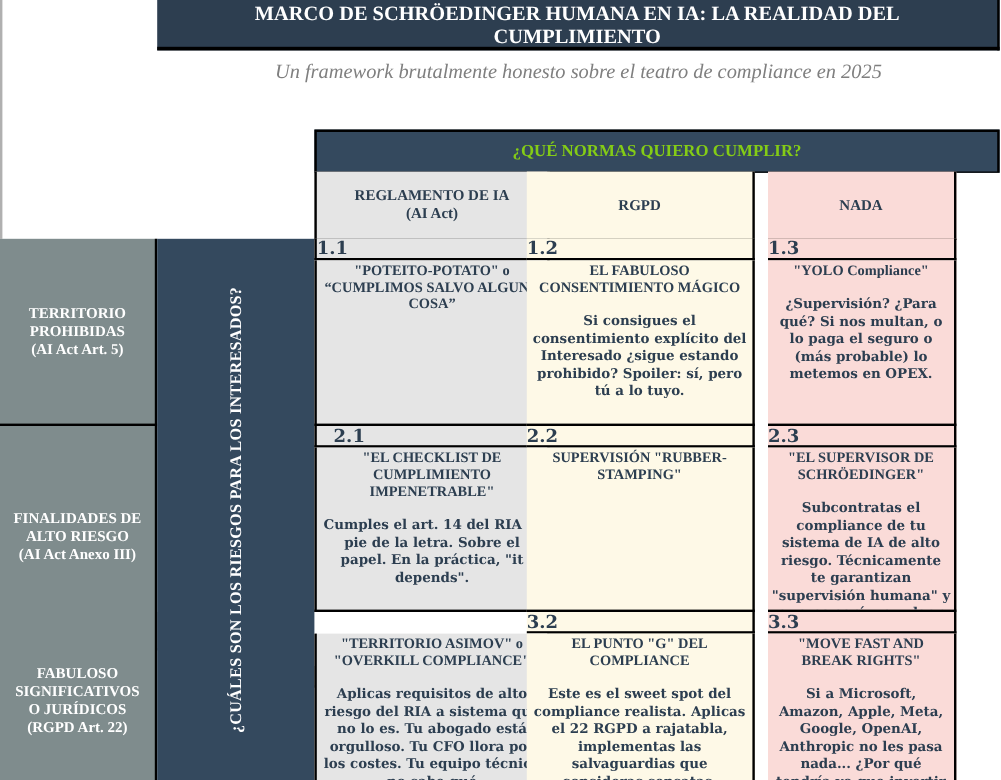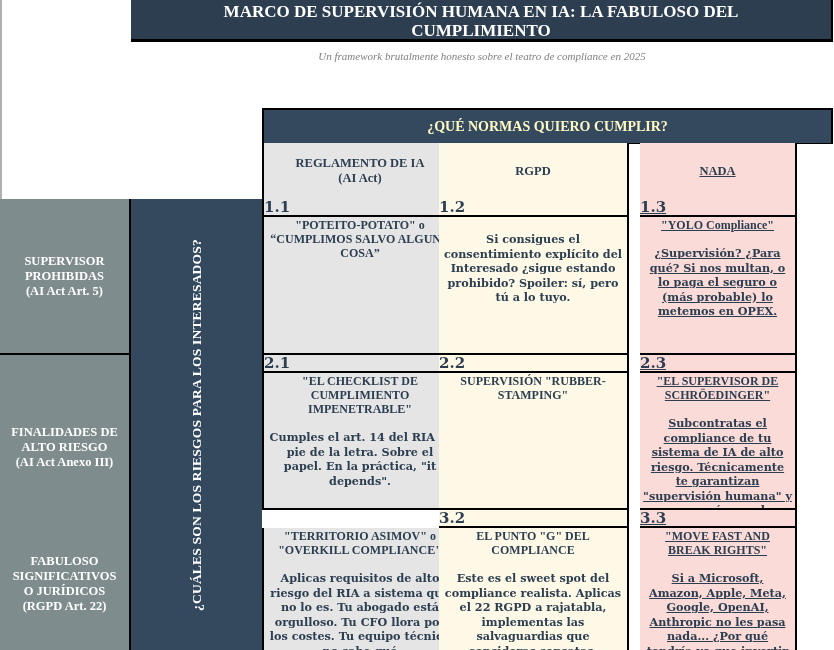--- a/index.html
+++ b/index.html
@@ -1,91 +1,92 @@
 <!DOCTYPE html>
 <html><head>
 <meta charset="utf-8">
 <style>
   html, body { margin:0; padding:0; }
   body { width:834px; height:650px; overflow:hidden; background:#ffffff; position:relative; font-family:"DejaVu Serif", serif; }
   .abs { position:absolute; box-sizing:border-box; }
   .title-bar { left:131px; top:0; width:702px; height:42px; background:#2d3e50; border-bottom:3px solid #000; border-right:2px solid #000;
     color:#fff; font-family:"Liberation Serif", serif; font-weight:bold; font-size:17px; line-height:19px; text-align:center; padding-top:2px; }
-  .subtitle { left:131px; top:50px; width:702px; text-align:center; font-family:"Liberation Serif", serif; font-style:italic; font-size:11px; color:#7f7f7f; }
+  .subtitle { left:131px; top:50px; width:702px; text-align:center; font-family:"Liberation Serif", serif; font-style:italic; font-size:17px; color:#7f7f7f; }
   .norms-header { left:262px; top:108px; width:571px; height:36px; background:#34495e; border:2px solid #000; border-bottom:1px solid #000;
-    color:#fef9c3; font-family:"Liberation Serif", serif; font-weight:bold; font-size:14px; display:flex; align-items:center; justify-content:center; }
+    color:#84cc16; font-family:"Liberation Serif", serif; font-weight:bold; font-size:14px; display:flex; align-items:center; justify-content:center; }
   .col-head { top:143px; height:57px; border-right:2px solid #000; border-bottom:1px solid #000; display:flex; align-items:center; justify-content:center; text-align:center;
     font-family:"Liberation Serif", serif; font-weight:bold; font-size:12.5px; color:#2c3e50; line-height:15px; }
   .c1 { left:262px; width:196px; background:#e5e5e5; border-left:2px solid #000; }
   .c2 { left:439px; width:190px; background:#fef9e7; }
-  .c3 { left:640px; width:157px; background:#fadbd8;text-decoration:underline; }
+  .c3 { left:640px; width:157px; background:#fadbd8; }
   .num { height:18px; border-right:2px solid #000; border-bottom:2px solid #000; text-align:left; font-size:15px; font-weight:bold; color:#2c3e50; line-height:16px; }
   .cell { border-right:2px solid #000; border-bottom:2px solid #000; text-align:center; color:#2c3e50; font-weight:bold; font-size:11.2px; line-height:14.5px; padding:1px 3px 0 3px; overflow:hidden; }
   .cell .ctitle { display:block; font-family:"Liberation Serif", serif; font-size:12px; line-height:14px; }
   .cell .cbody { display:block; margin-top:14px; }
   .row-label { left:0; width:131px; background:#7f8c8d; color:#fff; font-family:"Liberation Serif", serif; font-weight:bold; font-size:12.5px; line-height:15px;
     display:flex; align-items:center; justify-content:center; text-align:center; border-bottom:2px solid #000; border-right:2px solid #000; padding:0 4px; }
   .vertical-header { left:131px; top:199px; width:131px; height:451px; background:#34495e; }
   .vertical-text { position:absolute; left:50%; top:50%; transform:translate(-50%,-50%) rotate(-90deg); white-space:nowrap; color:#fff;
     font-family:"Liberation Serif", serif; font-weight:bold; font-size:13.5px; letter-spacing:0.2px; }
   .left-border { left:0; top:0; width:2px; height:199px; background:#b0b0b0; }
 </style>
 </head>
 <body>
 
 <div class="abs left-border"></div>
 
 <div class="abs title-bar">
-  <div>MARCO DE SUPERVISIÓN HUMANA EN IA: LA FABULOSO DEL</div>
+  <div>MARCO DE SCHRÖEDINGER HUMANA EN IA: LA REALIDAD DEL</div>
   <div>CUMPLIMIENTO</div>
 </div>
 
 <div class="abs subtitle">Un framework brutalmente honesto sobre el teatro de compliance en 2025</div>
 
 <div class="abs norms-header">¿QUÉ NORMAS QUIERO CUMPLIR?</div>
 
 <div class="abs col-head c1">
   <div><span>REGLAMENTO DE IA</span><br><span>(AI Act)</span></div>
 </div>
 <div class="abs col-head c2">
   <span>RGPD</span>
 </div>
 <div class="abs col-head c3">
   <span>NADA</span>
 </div>
 
 <div class="abs row-label" style="top:199px;height:156px;">
-  <div><span>SUPERVISOR</span><br><span>PROHIBIDAS</span><br><span>(AI Act Art. 5)</span></div>
+  <div><span>TERRITORIO</span><br><span>PROHIBIDAS</span><br><span>(AI Act Art. 5)</span></div>
 </div>
 <div class="abs row-label" style="top:355px;height:187px;">
   <div><span>FINALIDADES DE</span><br><span>ALTO RIESGO</span><br><span>(AI Act Anexo III)</span></div>
 </div>
 <div class="abs row-label" style="top:510px;height:190px;border-bottom:none;">
   <div style="margin-top:-42px;"><span>FABULOSO</span><br><span>SIGNIFICATIVOS</span><br><span>O JURÍDICOS</span><br><span>(RGPD Art. 22)</span></div>
 </div>
 
 <div class="abs vertical-header">
   <div class="vertical-text">¿CUÁLES SON LOS RIESGOS PARA LOS INTERESADOS?</div>
 </div>
 
 <div class="abs num c1" style="top:199px;">1.1</div>
 <div class="abs num c2" style="top:199px;">1.2</div>
 <div class="abs num c3" style="top:199px;">1.3</div>
 <div class="abs cell c1" style="top:217px;height:138px;">
   <span class="ctitle">"POTEITO-POTATO" o “CUMPLIMOS SALVO ALGUNA COSA”</span>
 </div>
 <div class="abs cell c2" style="top:217px;height:138px;">
+  <span class="ctitle">EL FABULOSO CONSENTIMIENTO MÁGICO</span>
   <span class="cbody">Si consigues el consentimiento explícito del Interesado ¿sigue estando prohibido? Spoiler: sí, pero tú a lo tuyo.</span>
 </div>
 <div class="abs cell c3" style="top:217px;height:138px;">
   <span class="ctitle">"YOLO Compliance"</span>
   <span class="cbody">¿Supervisión? ¿Para qué? Si nos multan, o lo paga el seguro o (más probable) lo metemos en OPEX.</span>
 </div>
 
-<div class="abs num c1" style="top:355px;">2.1</div>
+<div class="abs num c1" style="top:355px;padding-left:14px;">2.1</div>
 <div class="abs num c2" style="top:355px;">2.2</div>
 <div class="abs num c3" style="top:355px;">2.3</div>
 <div class="abs cell c1" style="top:373px;height:137px;">
   <span class="ctitle">"EL CHECKLIST DE CUMPLIMIENTO IMPENETRABLE"</span>
   <span class="cbody">Cumples el art. 14 del RIA al pie de la letra. Sobre el papel. En la práctica, "it depends".</span>
 </div>
 <div class="abs cell c2" style="top:373px;height:137px;">
   <span class="ctitle">SUPERVISIÓN "RUBBER-STAMPING"</span>
 </div>
 <div class="abs cell c3" style="top:373px;height:137px;">

